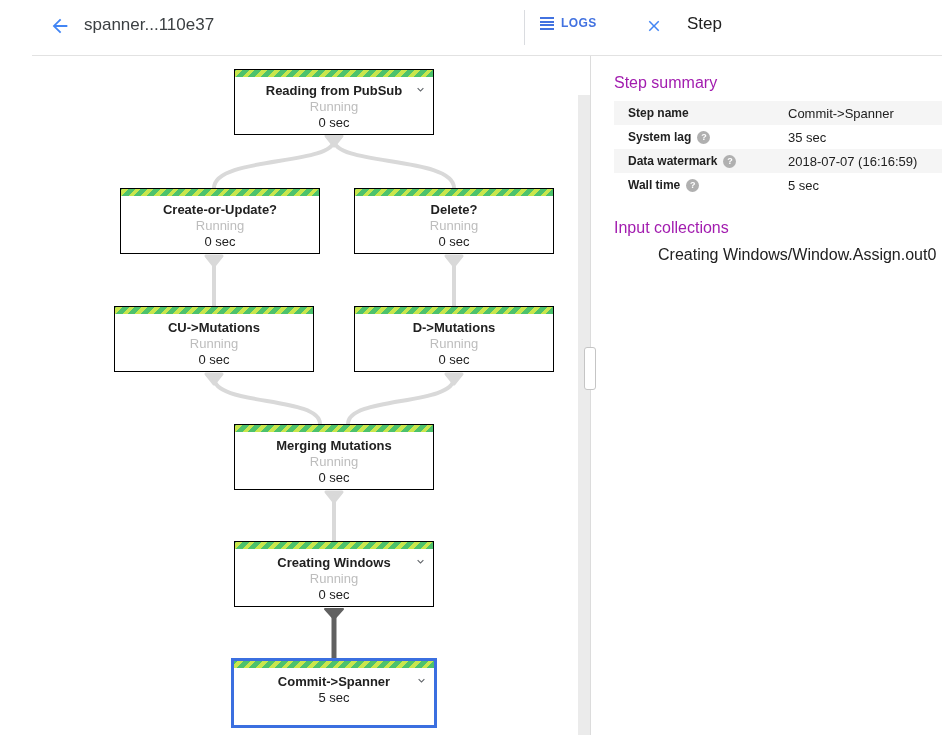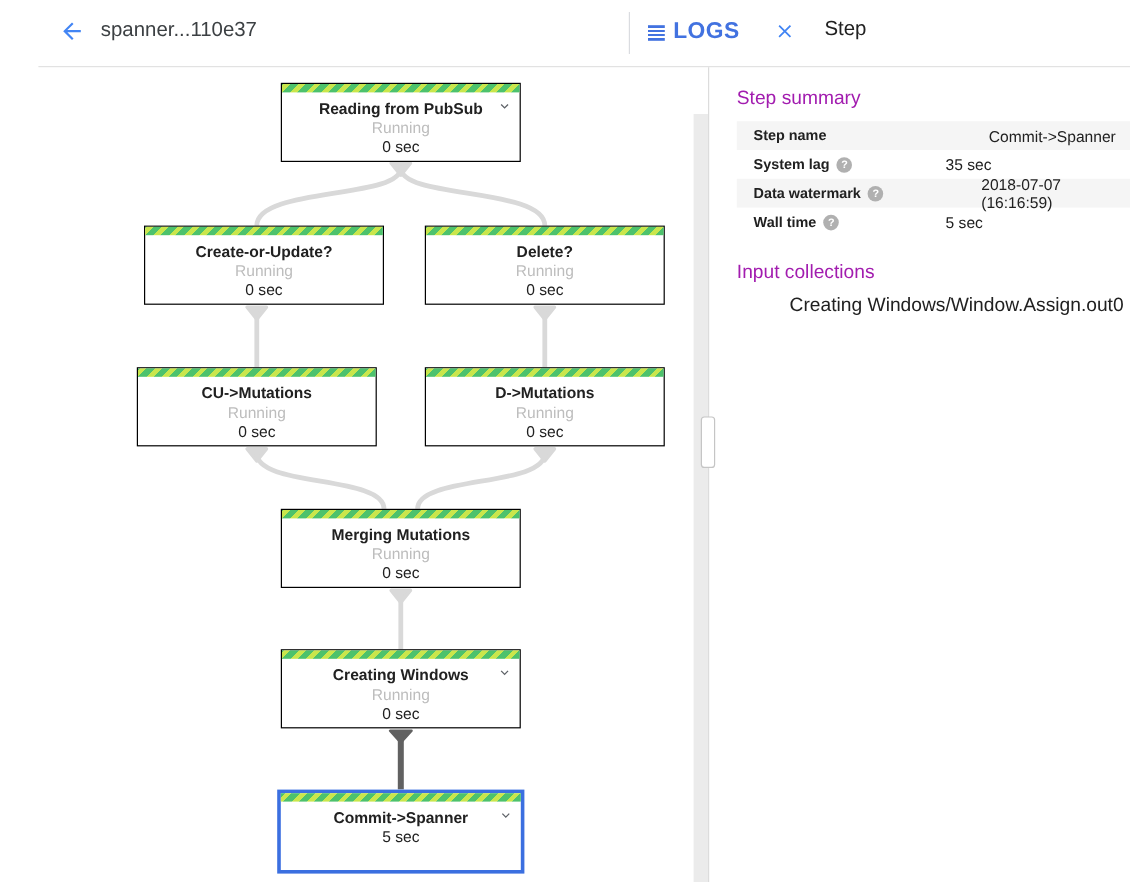--- a/index.html
+++ b/index.html
@@ -10,21 +10,21 @@
   .topbar { position:absolute; left:0; top:0; width:942px; height:56px; background:#fff;
             border-bottom:1px solid #e2e2e2; z-index:6;margin-left:32px; }
   .back-btn { position:absolute; left:14px; top:14px; width:28px; height:28px; display:flex;
               align-items:center; justify-content:center; cursor:pointer; }
   .job-title { position:absolute; left:52px; top:15px; font-size:17px; color:#3c4043; }
   .topbar-divider { position:absolute; left:492px; top:10px; width:1px; height:35px; background:#dadce0; }
   .logs-btn { position:absolute; left:508px; top:16px; display:flex; align-items:center; gap:7px;
               cursor:pointer; color:#4272e0; }
   .logs-icon { width:14px; height:13px;
                background:repeating-linear-gradient(#4272e0 0 2px, rgba(0,0,0,0) 2px 3.6px); }
-  .logs-label { font-size:19px; font-weight:bold; letter-spacing:.4px; color:#4272e0; }
+  .logs-label { font-size:12px; font-weight:bold; letter-spacing:.4px; color:#4272e0; }
   .close-btn { position:absolute; left:609px; top:15px; width:26px; height:26px; display:flex;
                align-items:center; justify-content:center; cursor:pointer; }
   .panel-title { position:absolute; left:655px; top:14px; font-size:17px; color:#212121; }
 
   
   .graph-panel { position:absolute; left:0; top:56px; width:590px; height:679px; background:#fff; }
   .edges { position:absolute; left:0; top:0; }
   .scroll-track { position:absolute; left:578px; top:39px; width:12px; height:640px; background:#ebebeb; }
   .resize-pill { position:absolute; left:584px; top:347px; width:12px; height:43px; background:#fff;
                  border:1px solid #c5c5c5; border-radius:3px; z-index:7; cursor:col-resize; }
@@ -38,21 +38,21 @@
   .node .status { font-size:13px; color:#bdbdbd; line-height:16px; }
   .node .time { font-size:13px; color:#212121; line-height:16px; }
   .node .chev { position:absolute; right:6px; top:12px; }
   .node.selected { width:206px; height:70px; border:3px solid #3b6fe0; }
 
   
   .step-panel { position:absolute; left:591px; top:56px; width:351px; height:679px; background:#fff; }
   .section-heading { position:absolute; left:23px; font-size:16px; color:#a21caf; }
   .kv-table { position:absolute; left:23px; right:0; }
   .kv-row { display:flex; align-items:center; height:24px; padding-left:14px; font-size:13px; color:#212121; }
-  .kv-row.alt { background:#f5f5f5;gap:36px; }
+  .kv-row.alt { background:#f5f5f5; }
   .kv-label { width:160px; display:flex; align-items:center; gap:6px;
               font-size:12px; font-weight:bold; color:#212121; }
   .kv-value { font-size:13px; color:#212121; }
   .help { width:13px; height:13px; border-radius:50%; background:#b0b0b0; color:#fff;
           display:inline-flex; align-items:center; justify-content:center; flex:0 0 13px; cursor:pointer; }
   .help::after { content:"?"; font-size:9px; font-weight:bold; line-height:1; }
   .collection-name { position:absolute; left:23px; top:190px; font-size:16px; color:#212121;margin-left:44px; }
 </style>
 </head>
 <body>

